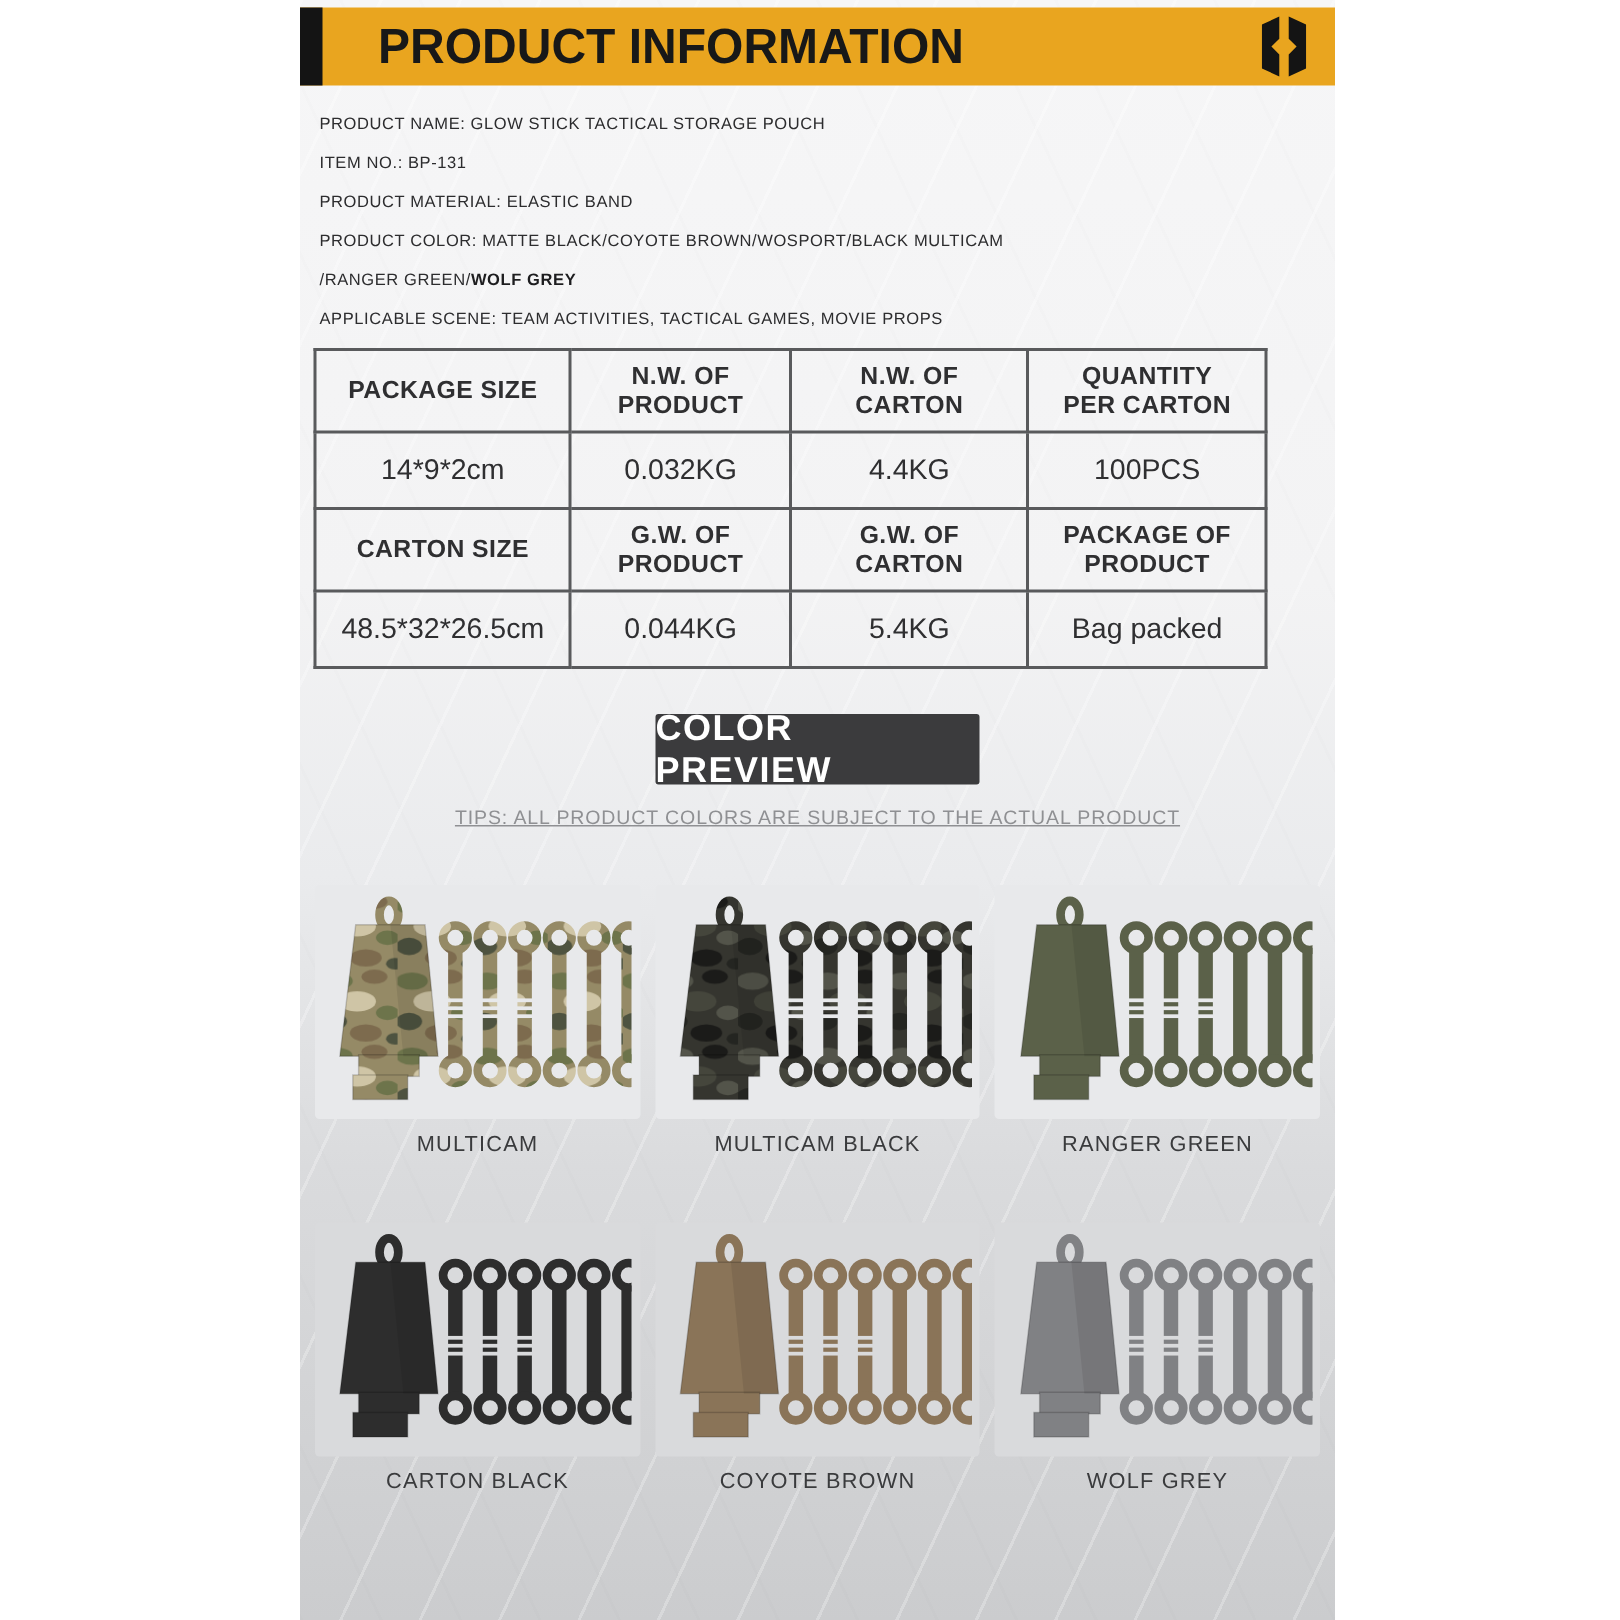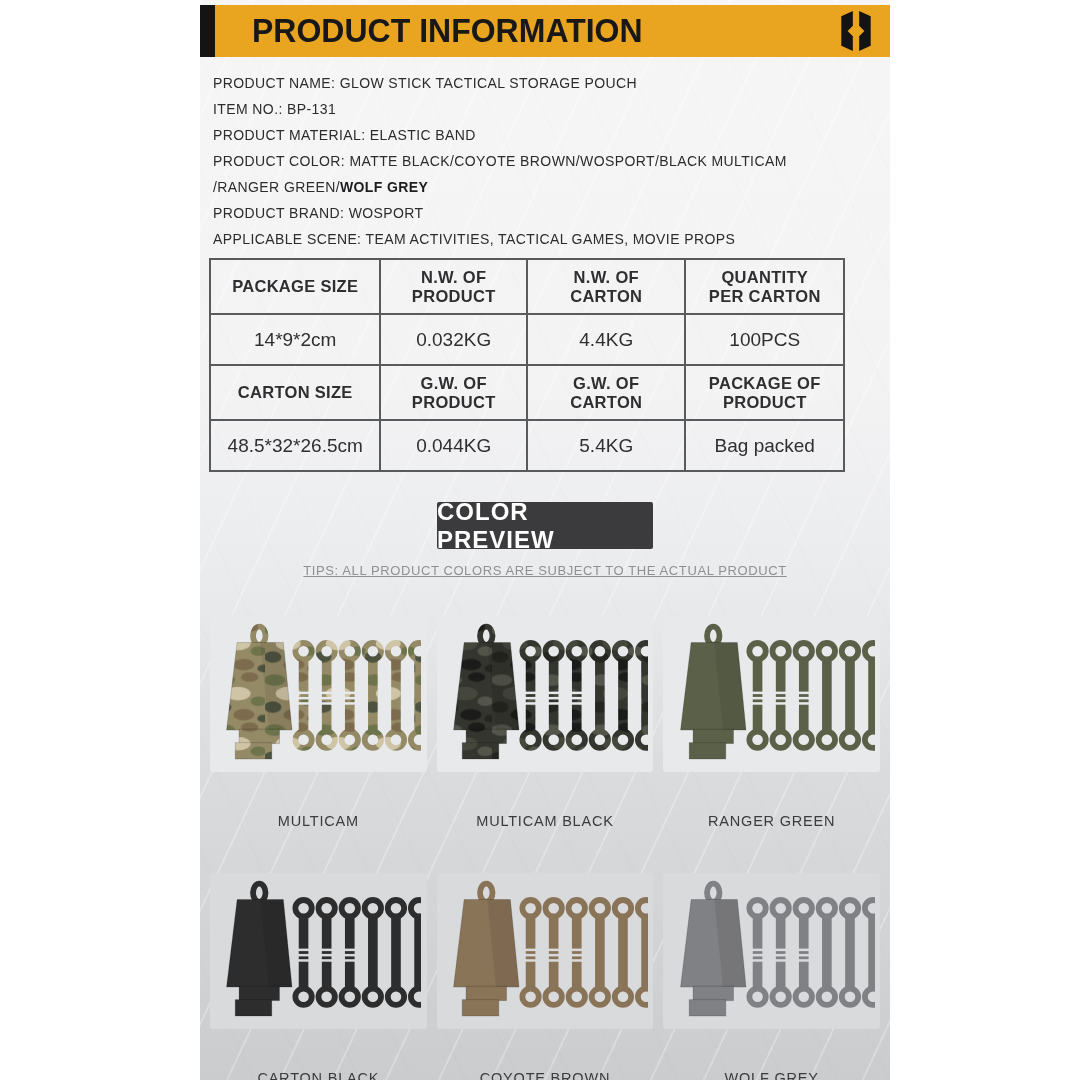--- a/index.html
+++ b/index.html
@@ -8,36 +8,36 @@
   .column{position:absolute;left:200px;top:0;width:690px;height:1080px;
           background:linear-gradient(180deg,#f6f6f7 0%,#f3f3f4 36%,#eaebed 54%,#dadbdd 72%,#cbccce 100%);}
   .column::before{content:"";position:absolute;inset:0;pointer-events:none;opacity:.5;
           background:repeating-linear-gradient(115deg,rgba(255,255,255,.5) 0 2px,transparent 2px 48px),
                      repeating-linear-gradient(65deg,rgba(0,0,0,.02) 0 2px,transparent 2px 48px);}
   .banner{position:relative;margin-top:5px;height:52px;background:#e9a51f;display:flex;align-items:center;}
   .banner-accent{position:absolute;left:0;top:0;width:15px;height:100%;background:#141414;}
   .banner-title{margin:0 0 0 52px;font-size:33px;font-weight:bold;color:#181818;letter-spacing:0;
                 transform:scaleX(.97);transform-origin:left center;white-space:nowrap;}
   .banner-logo{position:absolute;right:18px;top:50%;transform:translateY(-50%);display:flex;}
-  .info{position:relative;margin:13px 20px 0 13px;font-size:14px;color:#2c2c2e;letter-spacing:.4px;}
+  .info{position:relative;margin:13px 20px 0 13px;font-size:11px;color:#2c2c2e;letter-spacing:.4px;}
   .info-line{line-height:26px;white-space:nowrap;}
   .info-line b{font-weight:bold;color:#1d1d1f;}
   .spec{position:relative;border-collapse:collapse;margin:6px 16px 0 9px;width:636px;table-layout:fixed;}
   .spec td{border:2px solid #595a5c;text-align:center;vertical-align:middle;color:#2f2f31;
            white-space:pre-line;padding:0 4px;}
   .spec .row-header td{height:53px;font-weight:bold;font-size:16.5px;line-height:1.15;letter-spacing:.3px;}
   .spec .row-value td{height:49px;font-size:19px;}
   .spec .c0{width:27%;} .spec .c1{width:23%;} .spec .c2{width:25%;} .spec .c3{width:25%;}
   .preview-btn{position:relative;margin:30px auto 0;width:216px;height:47px;background:#3b3b3d;
                border-radius:2px;color:#ffffff;font-size:24px;font-weight:bold;letter-spacing:1px;
                display:flex;align-items:center;justify-content:center;}
   .tips{position:relative;margin:14px 0 0;text-align:center;font-size:13px;color:#8f9093;letter-spacing:.6px;text-decoration:underline;}
   .grid{position:relative;margin:38px 10px 0;display:grid;grid-template-columns:repeat(3,1fr);
         column-gap:10px;row-gap:44px;}
-  .tile{display:flex;flex-direction:column;align-items:center;gap:32px;}
+  .tile{display:flex;flex-direction:column;align-items:center;}
   .tile-photo{width:100%;height:156px;border-radius:3px;display:flex;align-items:center;justify-content:center;}
   .tile-label{margin-top:9px;text-align:center;font-size:14.5px;color:#3a3b3d;letter-spacing:.8px;}
 </style>
 </head>
 <body>
 
 <div class="page">
   <div class="column">
 
     <header class="banner">
@@ -50,21 +50,20 @@
         </svg>
       </span>
     </header>
 
     <section class="info">
         <div class="info-line">PRODUCT NAME: GLOW STICK TACTICAL STORAGE POUCH</div>
         <div class="info-line">ITEM NO.: BP-131</div>
         <div class="info-line">PRODUCT MATERIAL: ELASTIC BAND</div>
         <div class="info-line">PRODUCT COLOR: MATTE BLACK/COYOTE BROWN/WOSPORT/BLACK MULTICAM</div>
         <div class="info-line">/RANGER GREEN/<b>WOLF GREY</b></div>
-        <div class="info-line">PRODUCT BRAND: WOSPORT</div>
         <div class="info-line">APPLICABLE SCENE: TEAM ACTIVITIES, TACTICAL GAMES, MOVIE PROPS</div>
       </section>
 
     <table class="spec">
       <tbody>
           <tr class="row-header">
             <td class="c0">PACKAGE SIZE</td>
             <td class="c1">N.W. OF
 PRODUCT</td>
             <td class="c2">N.W. OF

